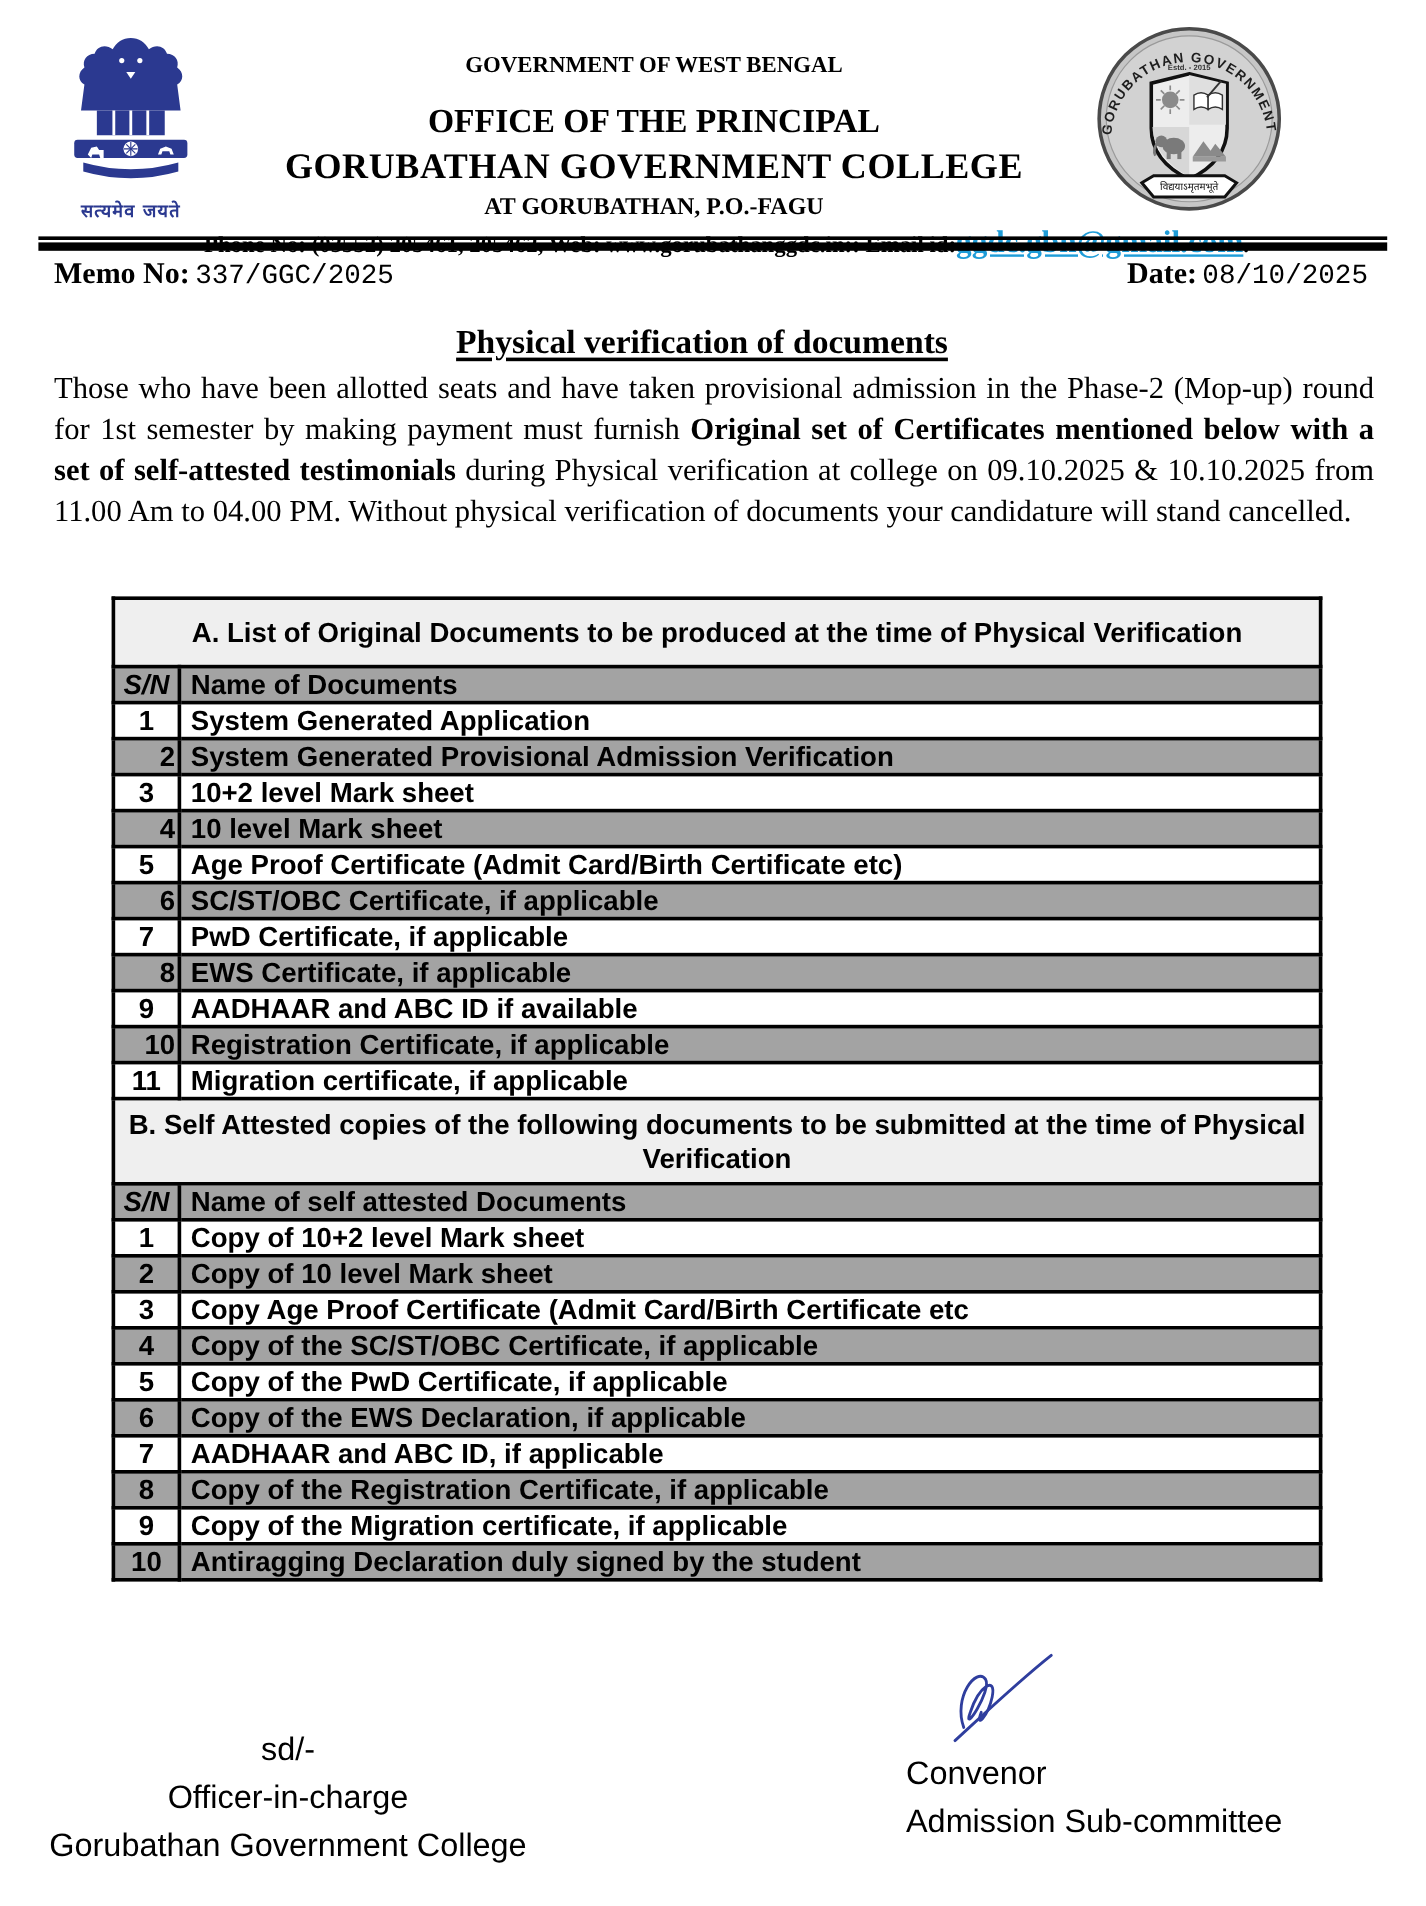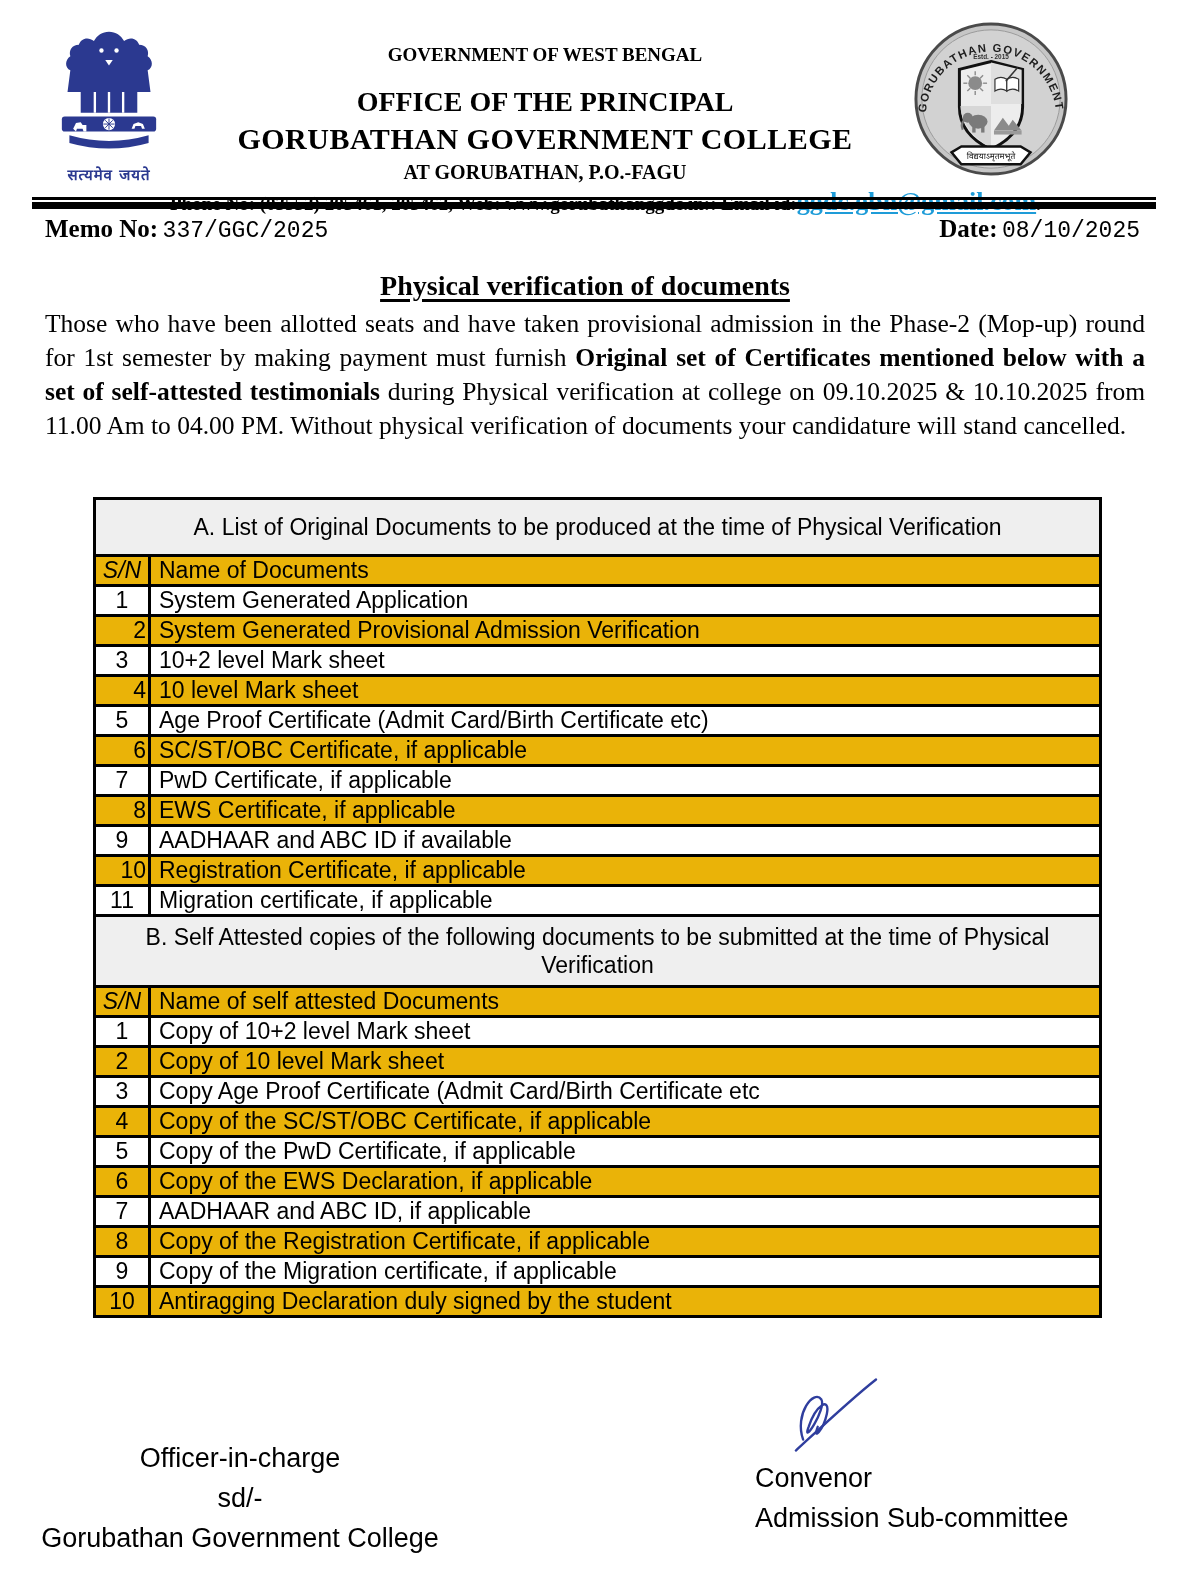--- a/index.html
+++ b/index.html
@@ -30,28 +30,28 @@
   .memo-row .lbl{ font-family:"Liberation Serif", serif; font-weight:bold; font-size:25px; }
   .memo-row .val{ font-family:Liberation Mono, monospace; font-size:23px; }
   
   .title{ position:absolute; left:0; right:18px; top:270px; text-align:center;
     font-family:"Liberation Serif", serif; font-weight:bold; font-size:28px;
     text-decoration:underline; text-decoration-thickness:3px; text-underline-offset:4px; }
   .body-para{ position:absolute; left:45px; right:43px; top:307px;
     font-family:"Liberation Serif", serif; font-size:25.5px; line-height:34px; text-align:justify; }
   
   .doc-table{ position:absolute; left:93px; top:497px; width:1009px;
-    border-collapse:collapse; font-weight:normal; table-layout:fixed; }
+    border-collapse:collapse; font-weight:bold; table-layout:fixed; }
   .doc-table td{ border:3px solid #000; }
   .c-sn{ width:55px; } .c-name{ width:auto; }
   .sec-title{ background:#EFEFEF; text-align:center; font-size:23px; line-height:28px; padding:13px 8px; }
   .sec-title.b{ padding:6px 8px; }
   td.sn{ text-align:center; font-size:23px; height:29px; line-height:27px; padding:0; }
   td.nm{ font-size:23px; padding:0 4px 0 8px; white-space:nowrap; overflow:hidden; }
-  tr.orange td{ background:#eab308; }
+  tr.orange td{ background:#a3a3a3; }
   tr.sn-right td.sn{ text-align:right; padding-right:2px; }
   tr.hdr td.sn{ font-style:italic; }
   
   .sign-left{ position:absolute; left:40px; top:1438px; width:400px; text-align:center;
     font-size:27px; line-height:40px; }
   .sign-right{ position:absolute; left:755px; top:1374px; width:340px; 
     font-size:27px; line-height:40px; }
   .sig-wrap{ height:84px; }
 </style>
 </head>
@@ -267,22 +267,22 @@
           <td class="nm">Copy of the Migration certificate, if applicable</td>
         </tr>
       <tr class="orange">
           <td class="sn">10</td>
           <td class="nm">Antiragging Declaration duly signed by the student</td>
         </tr>
     </tbody>
   </table>
 
   <div class="sign-left">
+    <div>sd/-</div>
     <div>Officer-in-charge</div>
-    <div>sd/-</div>
     <div>Gorubathan Government College</div>
   </div>
 
   <div class="sign-right">
     <div class="sig-wrap">
       <svg viewBox="0 0 140 90" width="140" height="82">
         <g fill="none" stroke="#2F3E9E" stroke-width="2.6" stroke-linecap="round">
           <path d="M46 72 C36 44 58 16 66 28 C72 38 44 80 52 58 C60 34 76 24 72 44 C68 62 56 74 62 58"></path>
           <path d="M38 84 C62 62 98 28 126 6"></path>
         </g>

